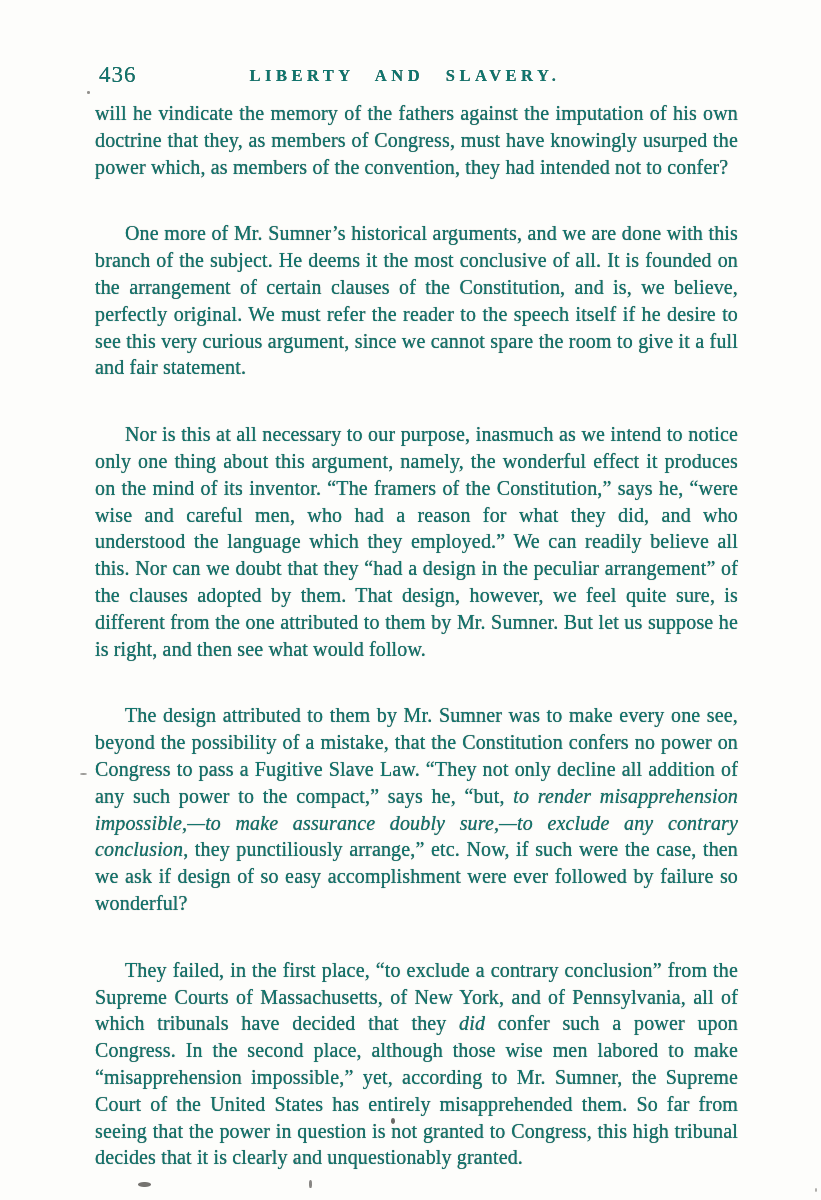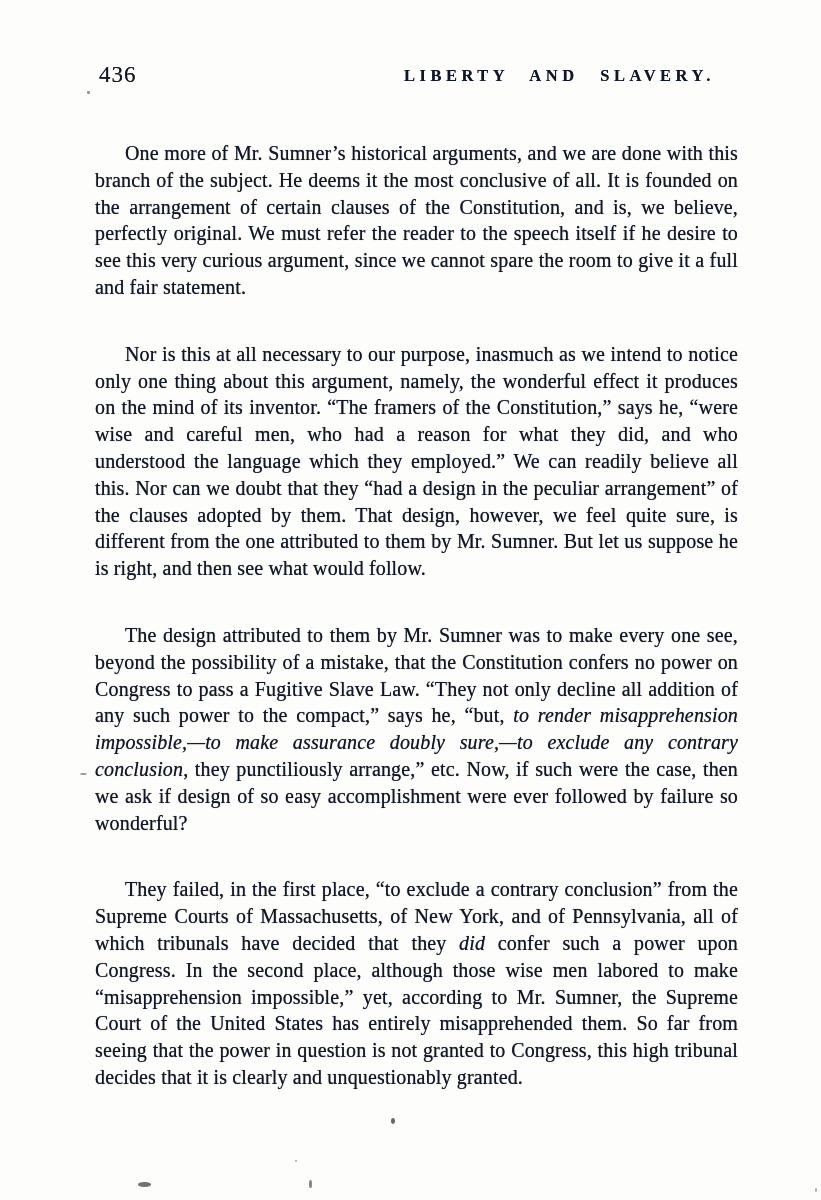--- a/index.html
+++ b/index.html
@@ -24,21 +24,21 @@
     top: 62px;
     font-size: 23px;
     letter-spacing: 1px;
     text-shadow: 0 0 0.6px rgba(32,29,26,0.75);
   }
   .running-title {
     position: absolute;
     left: 95px;
     top: 66px;
     width: 620px;
-    text-align: right;
+    text-align: center;
     font-size: 16.5px;
     font-weight: bold;
     letter-spacing: 4.5px;
     word-spacing: 13px;
     text-shadow: 0 0 0.6px rgba(32,29,26,0.7);
   }
   
   .text-body {
     position: absolute;
     left: 95px;
@@ -66,28 +66,29 @@
   .speck-2 { left: 80px;  top: 773px;  width: 7px;  height: 2px;  opacity: .5;  }
   .speck-3 { left: 391px; top: 1118px; width: 4px;  height: 6px;  opacity: .75; }
   .speck-4 { left: 138px; top: 1182px; width: 13px; height: 5px;  opacity: .7;  }
   .speck-5 { left: 309px; top: 1180px; width: 3px;  height: 8px;  opacity: .6;  }
   .speck-6 { left: 815px; top: 1188px; width: 2px;  height: 4px;  opacity: .4;  }
   .speck-7 { left: 295px; top: 1160px; width: 2px;  height: 2px;  opacity: .4;  }
 </style>
 </head>
 <body>
 
-<div class="page" style="background: rgb(253, 253, 251); color: #0f172a; text-decoration: underline;">
+<div class="page" style="background: rgb(253, 253, 251); color: #0f766e; text-decoration: underline;">
 
   <div>
     <span class="pagenum">436</span>
     <span class="running-title">LIBERTY AND SLAVERY.</span>
   </div>
 
   <div class="text-body">
+      <p class="para"><span>will he vindicate the memory of the fathers against the imputation of his own doctrine that they, as members of Congress, must have knowingly usurped the power which, as members of the convention, they had intended not to confer?</span></p>
       <p class="para indent"><span>One more of Mr. Sumner’s historical arguments, and we are done with this branch of the subject. He deems it the most conclusive of all. It is founded on the arrangement of certain clauses of the Constitution, and is, we believe, perfectly original. We must refer the reader to the speech itself if he desire to see this very curious argument, since we cannot spare the room to give it a full and fair statement.</span></p>
       <p class="para indent"><span>Nor is this at all necessary to our purpose, inasmuch as we intend to notice only one thing about this argument, namely, the wonderful effect it produces on the mind of its inventor. “The framers of the Constitution,” says he, “were wise and careful men, who had a reason for what they did, and who understood the language which they employed.” We can readily believe all this. Nor can we doubt that they “had a design in the peculiar arrangement” of the clauses adopted by them. That design, however, we feel quite sure, is different from the one attributed to them by Mr. Sumner. But let us suppose he is right, and then see what would follow.</span></p>
       <p class="para indent"><span>The design attributed to them by Mr. Sumner was to make every one see, beyond the possibility of a mistake, that the Constitution confers no power on Congress to pass a Fugitive Slave Law. “They not only decline all addition of any such power to the compact,” says he, “but, </span><span class="seg-italic">to render misapprehension impossible,—to make assurance doubly sure,—to exclude any contrary conclusion</span><span>, they punctiliously arrange,” etc. Now, if such were the case, then we ask if design of so easy accomplishment were ever followed by failure so wonderful?</span></p>
       <p class="para indent"><span>They failed, in the first place, “to exclude a contrary conclusion” from the Supreme Courts of Massachusetts, of New York, and of Pennsylvania, all of which tribunals have decided that they </span><span class="seg-italic">did</span><span> confer such a power upon Congress. In the second place, although those wise men labored to make “misapprehension impossible,” yet, according to Mr. Sumner, the Supreme Court of the United States has entirely misapprehended them. So far from seeing that the power in question is not granted to Congress, this high tribunal decides that it is clearly and unquestionably granted.</span></p>
     </div>
 
   <div class="speck speck-1"></div>
   <div class="speck speck-2"></div>
   <div class="speck speck-3"></div>
   <div class="speck speck-4"></div>

